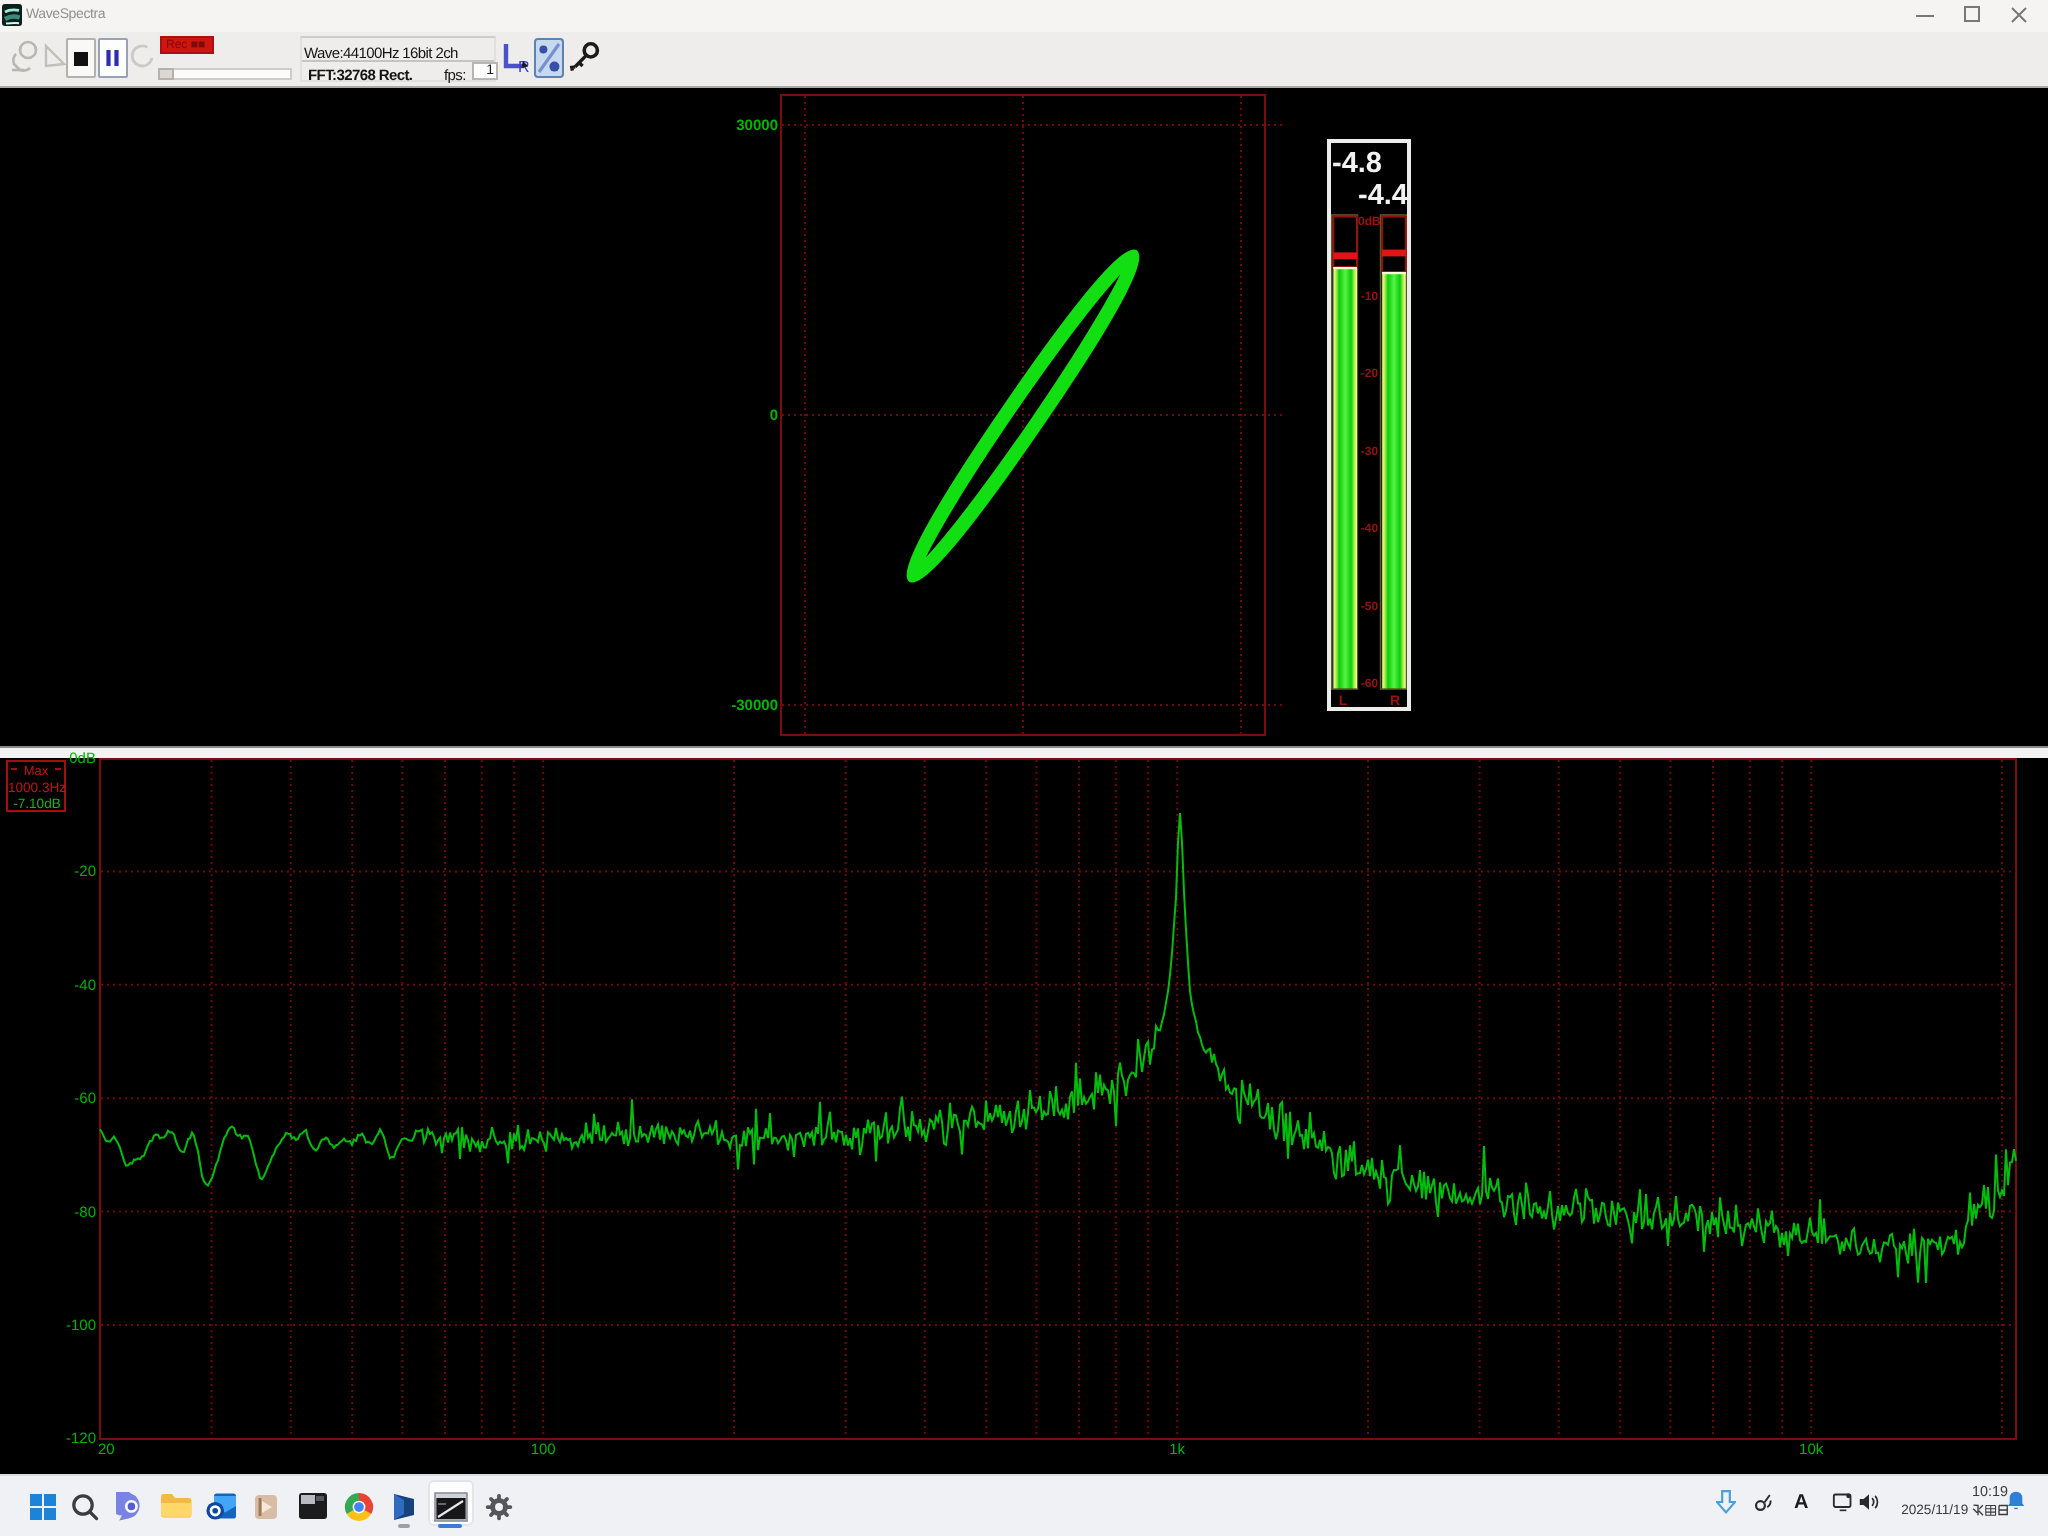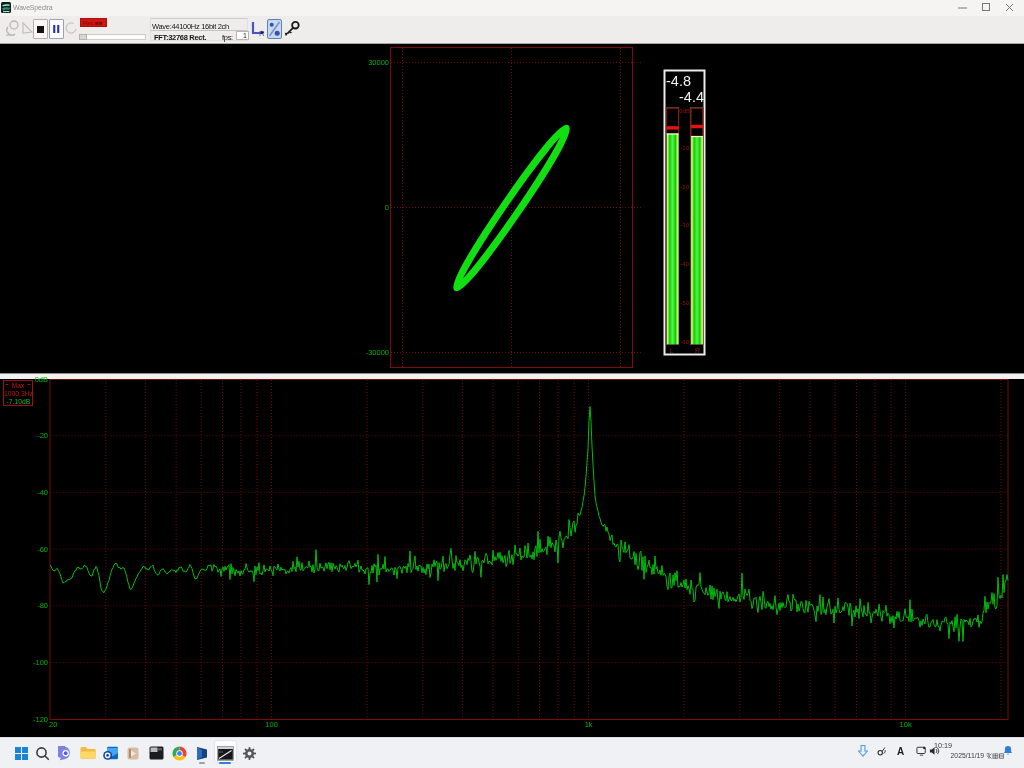--- a/index.html
+++ b/index.html
@@ -66,21 +66,21 @@
  <svg class="abs" style="left:268px;top:4px" width="13" height="18" viewBox="0 0 13 18">
   <path d="M1.5 16 L11.5 2" stroke="#7a8fd0" stroke-width="1.6"></path>
   <circle cx="3.7" cy="4.7" r="2" fill="#3a50a8"></circle>
   <circle cx="9.2" cy="13.3" r="2.5" fill="#3a50a8"></circle>
  </svg>
  <svg class="abs" style="left:284px;top:3px" width="17" height="20" viewBox="0 0 17 20">
   <circle cx="11.4" cy="6.2" r="3.3" fill="none" stroke="#1a1a1a" stroke-width="1.8"></circle>
   <path d="M9 8.8 L3.6 14.4 M5.6 12.4 l1.7 1.6 M3.6 14.4 l-1.7 0.3 0.3 1.6" fill="none" stroke="#1a1a1a" stroke-width="1.7"></path>
  </svg>
 </div>
-<div class="abs" style="left:0;top:44px;width:1024px;height:283px;background:#000;">
+<div class="abs" style="left:0;top:44px;width:1024px;height:283px;background:#000;font-weight:bold;">
 <svg width="1024" height="329" viewBox="0 44 1024 329" style="position:absolute;left:0;top:0">
 <defs>
         <linearGradient id="mg" x1="0" y1="0" x2="1" y2="0">
           <stop offset="0" stop-color="#e9ffb2"></stop>
           <stop offset="0.1" stop-color="#bdf04e"></stop>
           <stop offset="0.25" stop-color="#0ccc0c"></stop>
           <stop offset="0.5" stop-color="#55f544"></stop>
           <stop offset="0.75" stop-color="#0ccc0c"></stop>
           <stop offset="0.9" stop-color="#bdf04e"></stop>
           <stop offset="1" stop-color="#e9ffb2"></stop>
@@ -282,21 +282,21 @@
       <path d="M4.5 11 h4" stroke="#2a2a2c" stroke-width="1"></path>
       <circle cx="9.8" cy="2.3" r="1.4" fill="#2a2a2c"></circle>
     </svg>
   </div>
 <div class="tico" style="left:924px;width:20px;height:20px;">
     <svg width="11" height="10" viewBox="0 0 14 13">
       <path d="M1 4.5 h2.5 L7 1.5 v10 L3.5 8.5 H1Z" fill="#2a2a2c"></path>
       <path d="M9 4 a3.5 3.5 0 0 1 0 5 M11 2.5 a6 6 0 0 1 0 8" fill="none" stroke="#2a2a2c" stroke-width="1.1"></path>
     </svg>
   </div>
-<div class="abs" style="right:20px;top:741px;width:70px;text-align:left;font-size:7.2px;color:#3a3a3c;">10:19</div>
+<div class="abs" style="right:20px;top:741px;width:70px;text-align:right;font-size:7.2px;color:#3a3a3c;">10:19</div>
 <div class="abs" style="right:20px;top:752px;width:110px;text-align:right;font-size:6.8px;color:#3a3a3c;white-space:nowrap;">2025/11/19 <svg width="18" height="6" viewBox="0 0 24 8" style="vertical-align:-1px">
       <path d="M4 0.5 v7 M4 1 L1 0.8 M0.8 3.2 L3.5 5.8 M7.2 0.8 L4.8 3.4 M4.5 4.5 L7.3 7.5" stroke="#3a3a3c" stroke-width="0.9" fill="none"></path>
       <path d="M9.2 1 h6.5 M9.2 1 v6.5 h6.5 v-6.5 M9.2 3.2 h6.5 M9.2 5.4 h6.5 M12.5 1 v6.5" stroke="#3a3a3c" stroke-width="0.7" fill="none"></path>
       <path d="M18 1 h5.5 v6 h-5.5 v-6 M18 4 h5.5" stroke="#3a3a3c" stroke-width="0.9" fill="none"></path>
     </svg></div>
 <div class="tico" style="left:999px;width:18px;height:18px;">
     <svg width="10" height="11" viewBox="0 0 12 13">
       <path d="M6 1 q3.8 0 3.8 4 l0 3 1.2 1.5 H1 L2.2 8 l0-3 q0-4 3.8-4Z" fill="#2f7fd6"></path>
       <path d="M4.6 10.5 a1.5 1.5 0 0 0 2.8 0Z" fill="#2f7fd6"></path>
     </svg>

